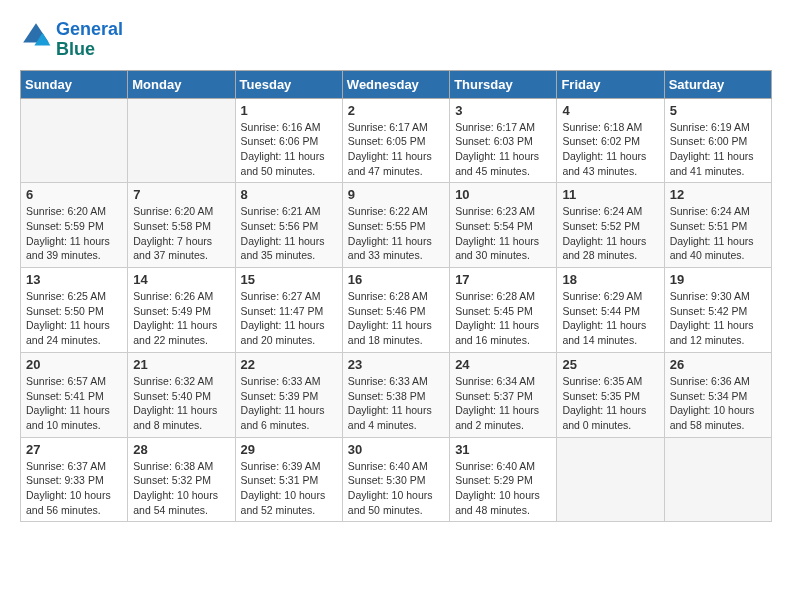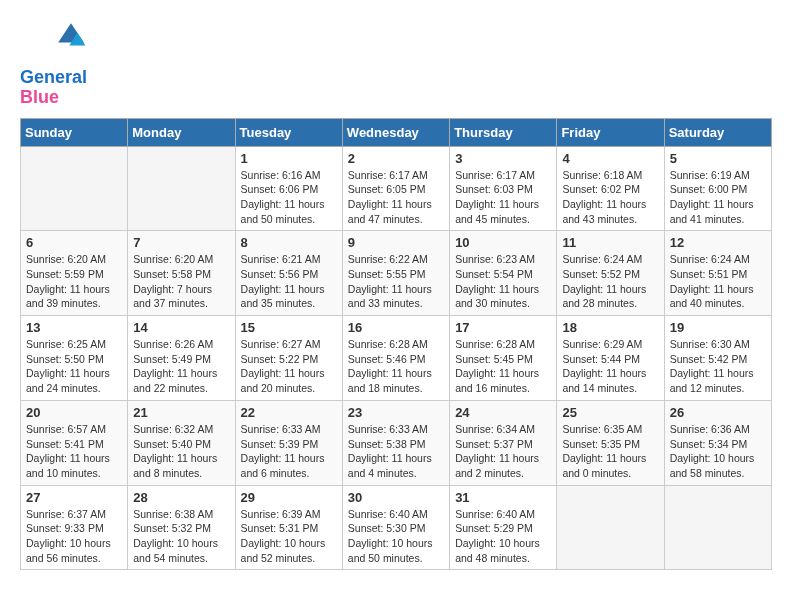--- a/index.html
+++ b/index.html
@@ -11,23 +11,22 @@
       padding: 20px;
     }
     .header {
       display: flex;
       justify-content: space-between;
       align-items: flex-start;
       margin-bottom: 10px;
     }
     .logo {
       display: flex;
-      align-items: flex-end;
-      gap: 16px;
-      flex-direction: column;
+      align-items: flex-start;
+      gap: 4px;
     }
     .logo-text {
       font-size: 18px;
       font-weight: bold;
       color: #333;
       line-height: 1.1;
     }
     .logo-text span {
       color: #1a6fc4;
     }
@@ -91,21 +90,21 @@
 </head>
 <body>
 
 <div class="header">
   <div class="logo">
     <svg class="logo-icon" viewBox="0 0 40 40">
       <polygon points="20,4 36,28 4,28" fill="#2c6fad"></polygon>
       <polygon points="28,16 38,32 18,32" fill="#1a9cd8"></polygon>
     </svg>
     <div class="logo-text">
-      <span>General</span><br><span style="color:#ec4899">Blue</span>
+      <span>General</span><br><span style="color:#0f766e">Blue</span>
     </div>
   </div>
   <div class="title-area">
     <div class="month-title"></div>
     <div class="subtitle"></div>
   </div>
 </div>
 
 <table>
   <thead>
@@ -236,21 +235,21 @@
           <div class="cell-content">
             <span>Sunrise: 6:26 AM</span><br>
             <span>Sunset: 5:49 PM</span><br>
             <span>Daylight: 11 hours and 22 minutes.</span>
           </div>
         </td>
         <td>
           <div class="day-number">15</div>
           <div class="cell-content">
             <span>Sunrise: 6:27 AM</span><br>
-            <span>Sunset: 5:22 PM</span><br>
+            <span>Sunset: 11:47 PM</span><br>
             <span>Daylight: 11 hours and 20 minutes.</span>
           </div>
         </td>
         <td>
           <div class="day-number">16</div>
           <div class="cell-content">
             <span>Sunrise: 6:28 AM</span><br>
             <span>Sunset: 5:46 PM</span><br>
             <span>Daylight: 11 hours and 18 minutes.</span>
           </div>
@@ -267,21 +266,21 @@
           <div class="day-number">18</div>
           <div class="cell-content">
             <span>Sunrise: 6:29 AM</span><br>
             <span>Sunset: 5:44 PM</span><br>
             <span>Daylight: 11 hours and 14 minutes.</span>
           </div>
         </td>
         <td>
           <div class="day-number">19</div>
           <div class="cell-content">
-            <span>Sunrise: 6:30 AM</span><br>
+            <span>Sunrise: 9:30 AM</span><br>
             <span>Sunset: 5:42 PM</span><br>
             <span>Daylight: 11 hours and 12 minutes.</span>
           </div>
         </td>
       </tr>
       <tr>
         <td>
           <div class="day-number">20</div>
           <div class="cell-content">
             <span>Sunrise: 6:57 AM</span><br>

